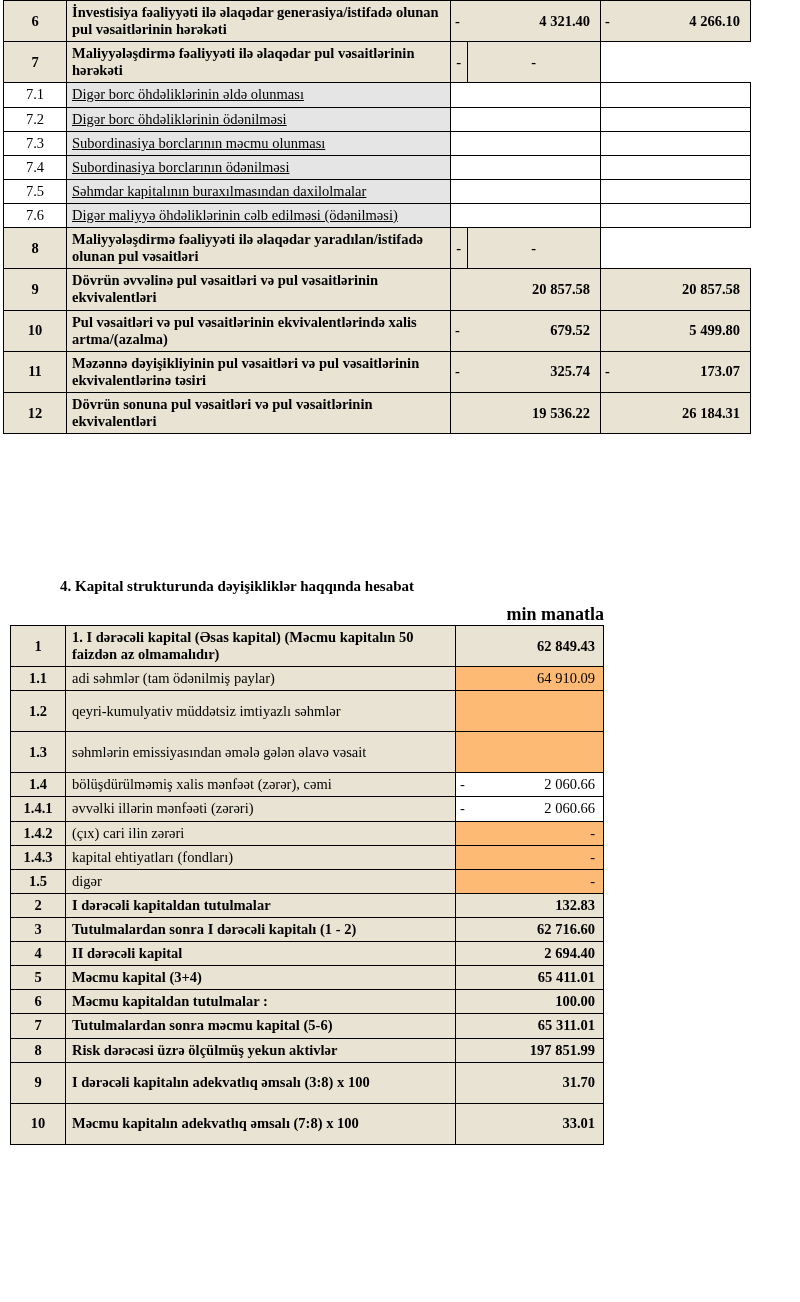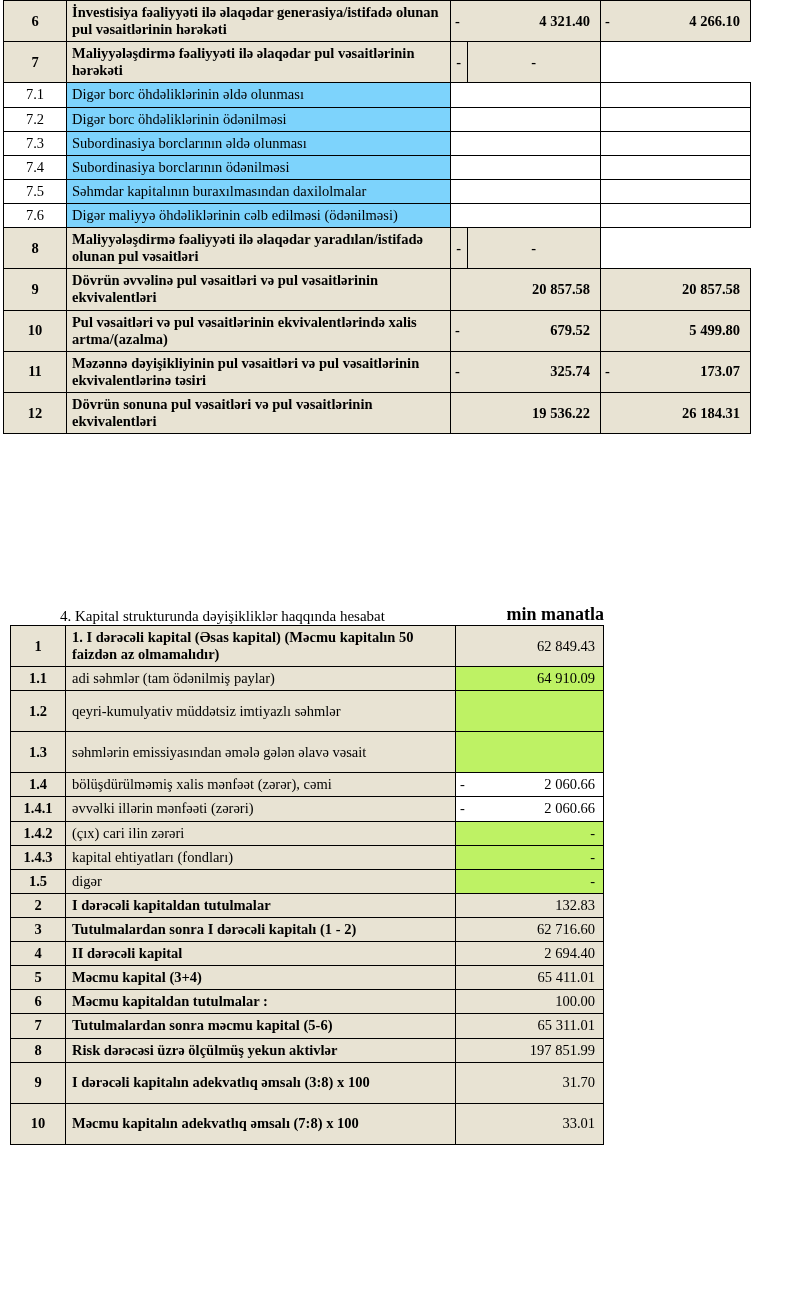--- a/index.html
+++ b/index.html
@@ -62,30 +62,31 @@
     width: 130px;
     text-align: center;
   }
   .t1 tr.bold td {
     font-weight: bold;
   }
   .t1 tr.plain td {
     background: #ffffff;
   }
   .t1 tr.plain td.desc {
-    background: #7dd3fc;
+    background: #e5e5e5;
+    text-decoration: underline;
   }
 
   
   .section-title {
     position: absolute;
     left: 60px;
-    top: 608px;
+    top: 578px;
     font-size: 15px;
-    font-weight: normal;
+    font-weight: bold;
   }
   .unit-label {
     position: absolute;
     left: 0px;
     top: 604px;
     width: 604px;
     text-align: right;
     font-size: 18px;
     font-weight: bold;
   }
@@ -129,28 +130,28 @@
     text-align: right;
     padding-right: 8px;
     border-left: none;
     background: #ffffff;
     margin-top: 29px;
   }
   .t2 td.valfull {
     width: 130px;
     text-align: right;
     padding-right: 8px;
-    background: #bef264;
+    background: #fdba74;
   }
   .t2 tr.bold td.desc {
     font-weight: bold;
   }
   .t2 tr.bold td.valfull,
   .t2 tr.bold td.val {
-    font-weight: normal;
+    font-weight: bold;
     background: #e8e3d3;
     padding-left: 9px;
   }
   .t2 td.unitcell {
     text-align: right;
     font-weight: bold;
     padding-right: 8px;
     background: #e8e3d3;
   }
   .t2 td.emptynum {
@@ -193,21 +194,21 @@
         <tr class="plain">
           <td class="num">7.2</td>
           <td class="desc">Digər borc öhdəliklərinin ödənilməsi</td>
           <td class="sign"></td>
           <td class="val"></td>
           <td class="sign"></td>
           <td class="val"></td>
         </tr>
         <tr class="plain">
           <td class="num">7.3</td>
-          <td class="desc">Subordinasiya borclarının əldə olunması</td>
+          <td class="desc">Subordinasiya borclarının məcmu olunması</td>
           <td class="sign"></td>
           <td class="val"></td>
           <td class="sign"></td>
           <td class="val"></td>
         </tr>
         <tr class="plain">
           <td class="num">7.4</td>
           <td class="desc">Subordinasiya borclarının ödənilməsi</td>
           <td class="sign"></td>
           <td class="val"></td>

